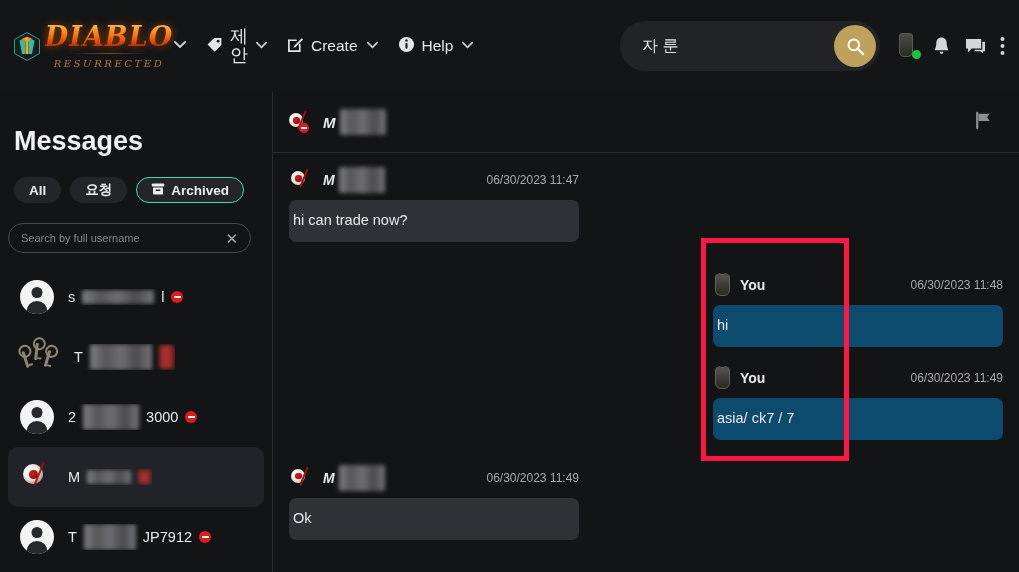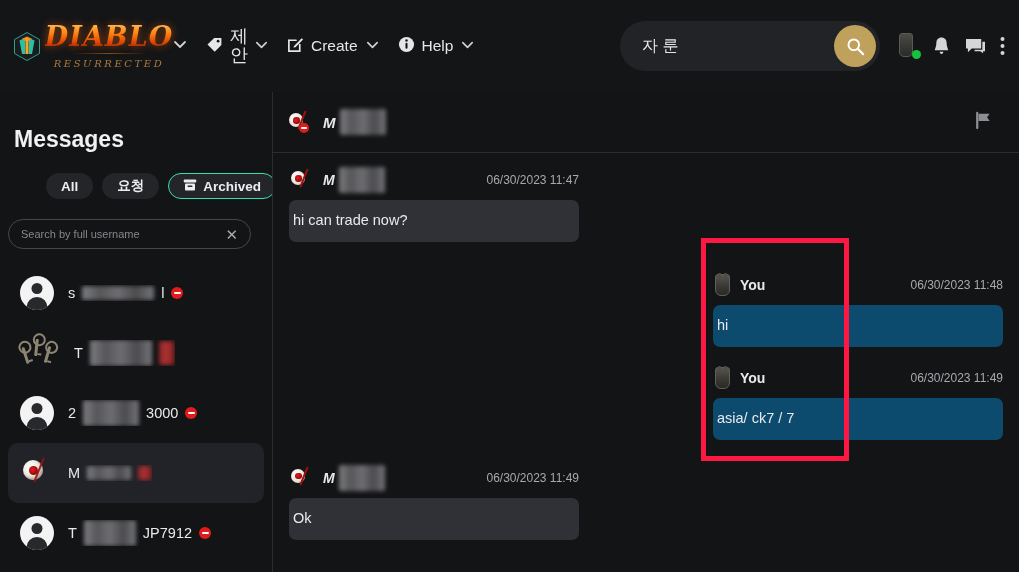--- a/index.html
+++ b/index.html
@@ -180,32 +180,31 @@
     position: absolute;
     top: 92px; left: 0;
     width: 273px;
     height: 480px;
     background: #131416;
     border-right: 1px solid #2a2c30;
     overflow: hidden;
   }
 
   .sidebar-title {
-    font-size: 23px;
+    font-size: 27px;
     font-weight: 700;
     color: #f1f1f3;
     padding: 34px 0 0 14px;
   }
 
   .filter-row {
     display: flex;
     align-items: center;
     gap: 9px;
     padding: 20px 0 0 14px;
-    margin-left: 32px;
   }
   .pill {
     height: 26px;
     padding: 0 14px;
     border-radius: 13px;
     background: #232528;
     color: #ededef;
     font-size: 13.5px;
     font-weight: 700;
     display: flex;

